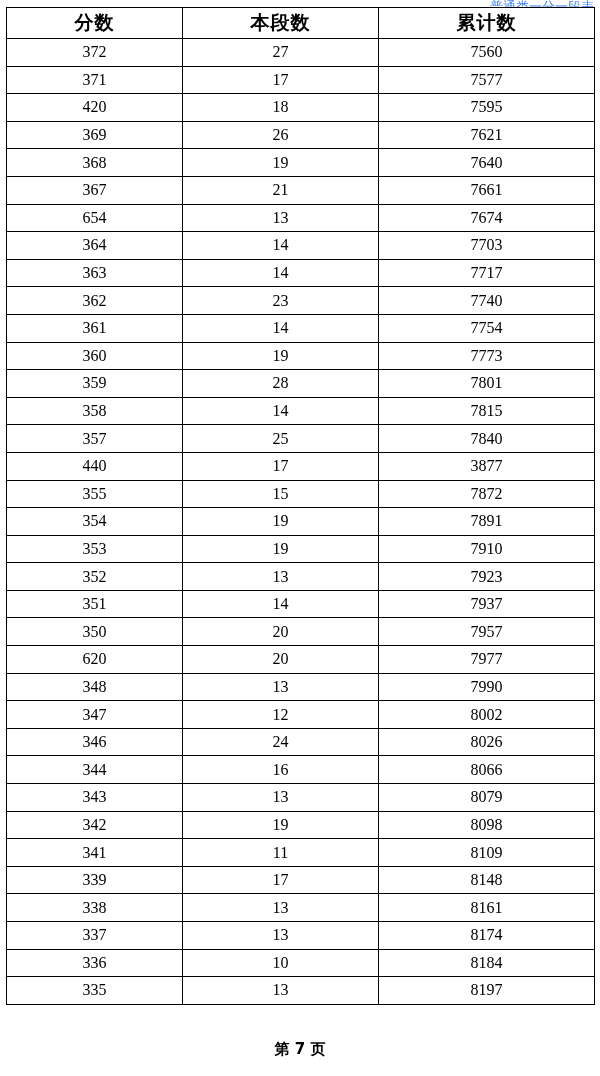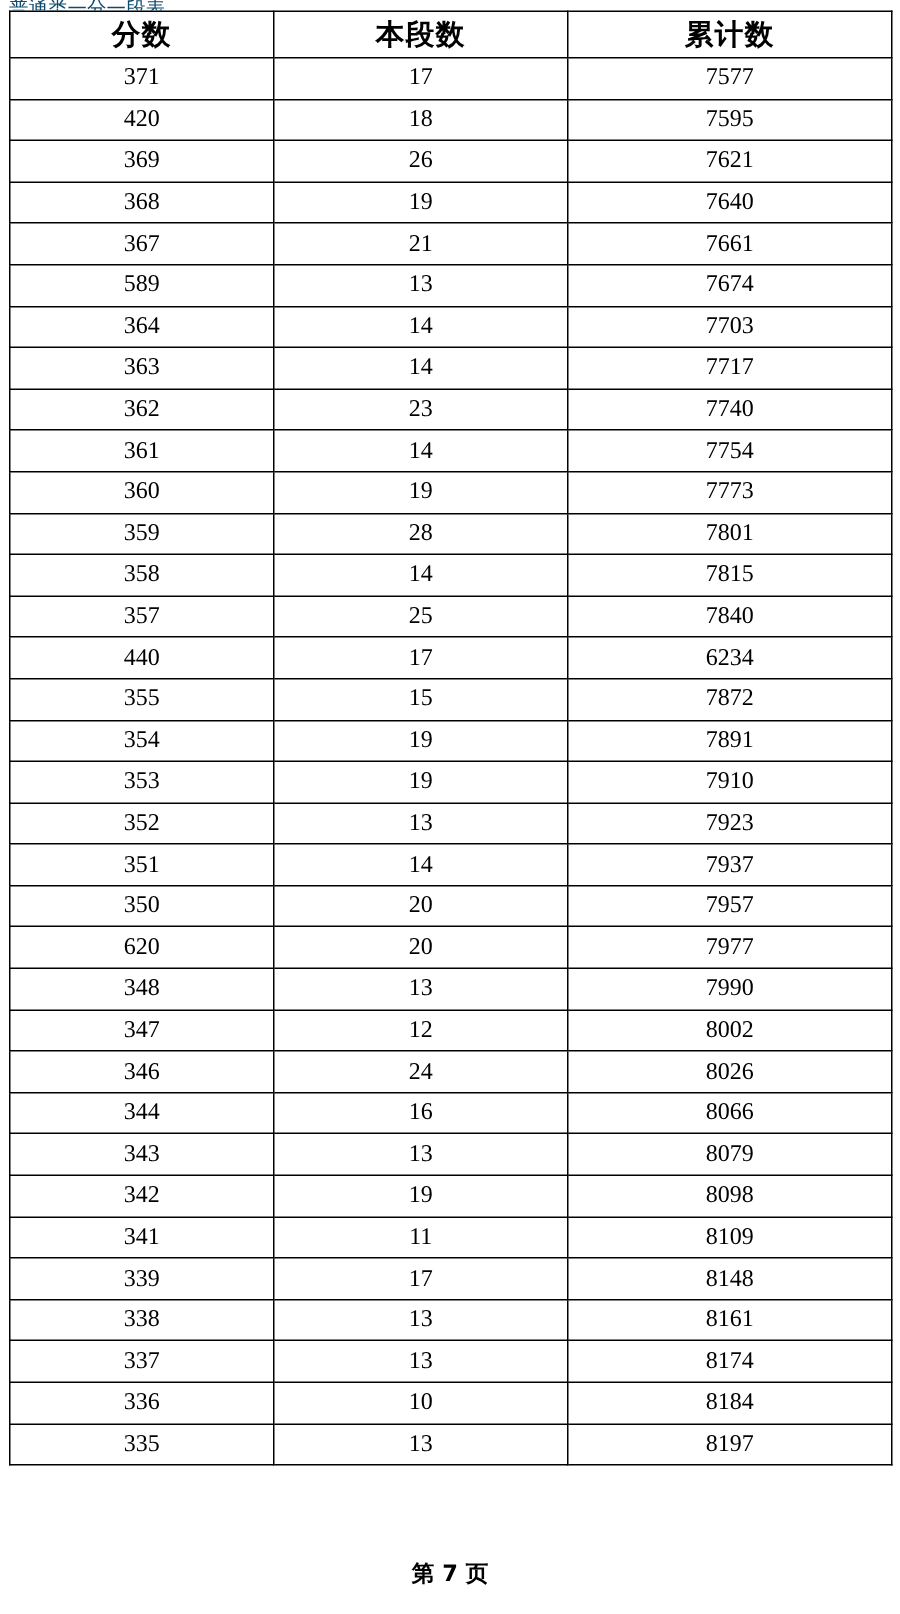--- a/index.html
+++ b/index.html
@@ -17,27 +17,26 @@
   .page {
     width: 600px;
     height: 1076px;
     position: relative;
     box-sizing: border-box;
     padding: 0 6px;
   }
   .cut-header {
     height: 7px;
     overflow: hidden;
-    text-align: left;
+    text-align: right;
     font-size: 13px;
     line-height: 13px;
-    color: #0c4a6e;
+    color: #3b82f6;
     margin: 0;
     padding: 0;
-    font-family: Liberation Mono, monospace;
   }
   table.score-table {
     width: 588px;
     border-collapse: collapse;
     table-layout: fixed;
     margin: 0;
   }
   table.score-table th,
   table.score-table td {
     border: 1px solid #000000;
@@ -88,20 +87,25 @@
     </colgroup>
     <thead>
       <tr>
         <th>分数</th>
         <th>本段数</th>
         <th>累计数</th>
       </tr>
     </thead>
     <tbody>
         <tr>
+          <td>372</td>
+          <td>27</td>
+          <td>7560</td>
+        </tr>
+        <tr>
           <td>371</td>
           <td>17</td>
           <td>7577</td>
         </tr>
         <tr>
           <td>420</td>
           <td>18</td>
           <td>7595</td>
         </tr>
         <tr>
@@ -113,21 +117,21 @@
           <td>368</td>
           <td>19</td>
           <td>7640</td>
         </tr>
         <tr>
           <td>367</td>
           <td>21</td>
           <td>7661</td>
         </tr>
         <tr>
-          <td>589</td>
+          <td>654</td>
           <td>13</td>
           <td>7674</td>
         </tr>
         <tr>
           <td>364</td>
           <td>14</td>
           <td>7703</td>
         </tr>
         <tr>
           <td>363</td>
@@ -160,21 +164,21 @@
           <td>7815</td>
         </tr>
         <tr>
           <td>357</td>
           <td>25</td>
           <td>7840</td>
         </tr>
         <tr>
           <td>440</td>
           <td>17</td>
-          <td>6234</td>
+          <td>3877</td>
         </tr>
         <tr>
           <td>355</td>
           <td>15</td>
           <td>7872</td>
         </tr>
         <tr>
           <td>354</td>
           <td>19</td>
           <td>7891</td>

